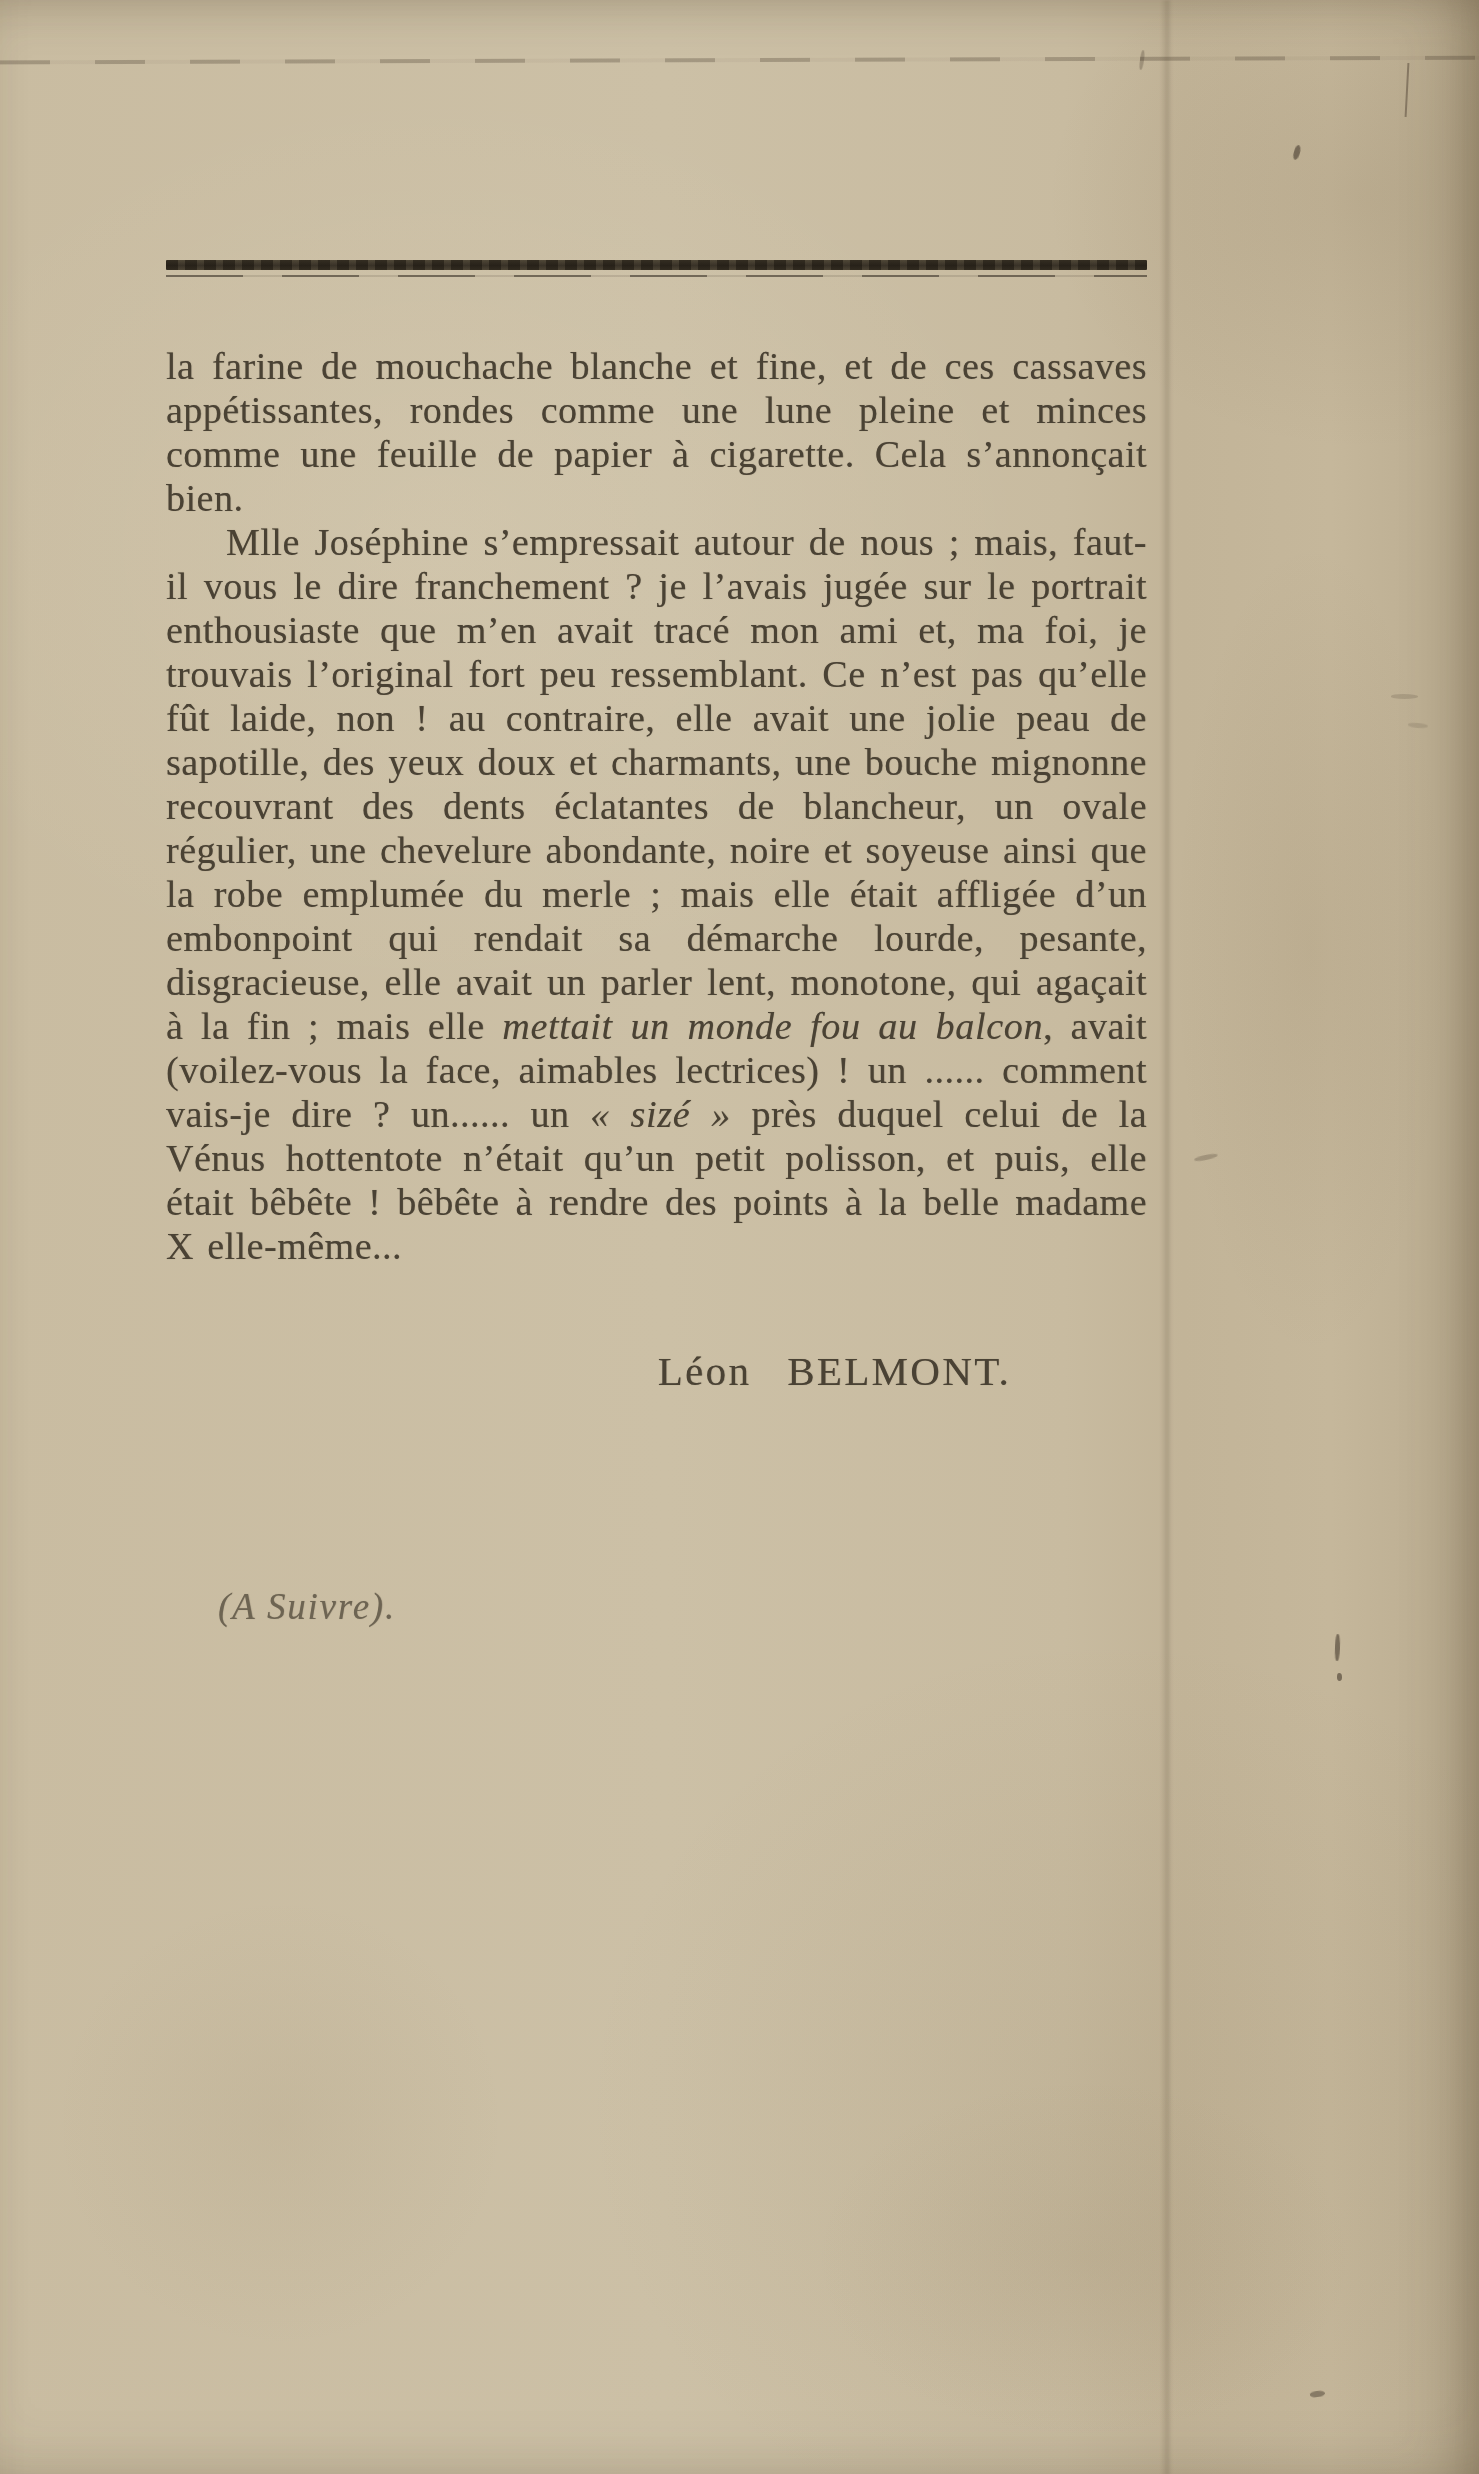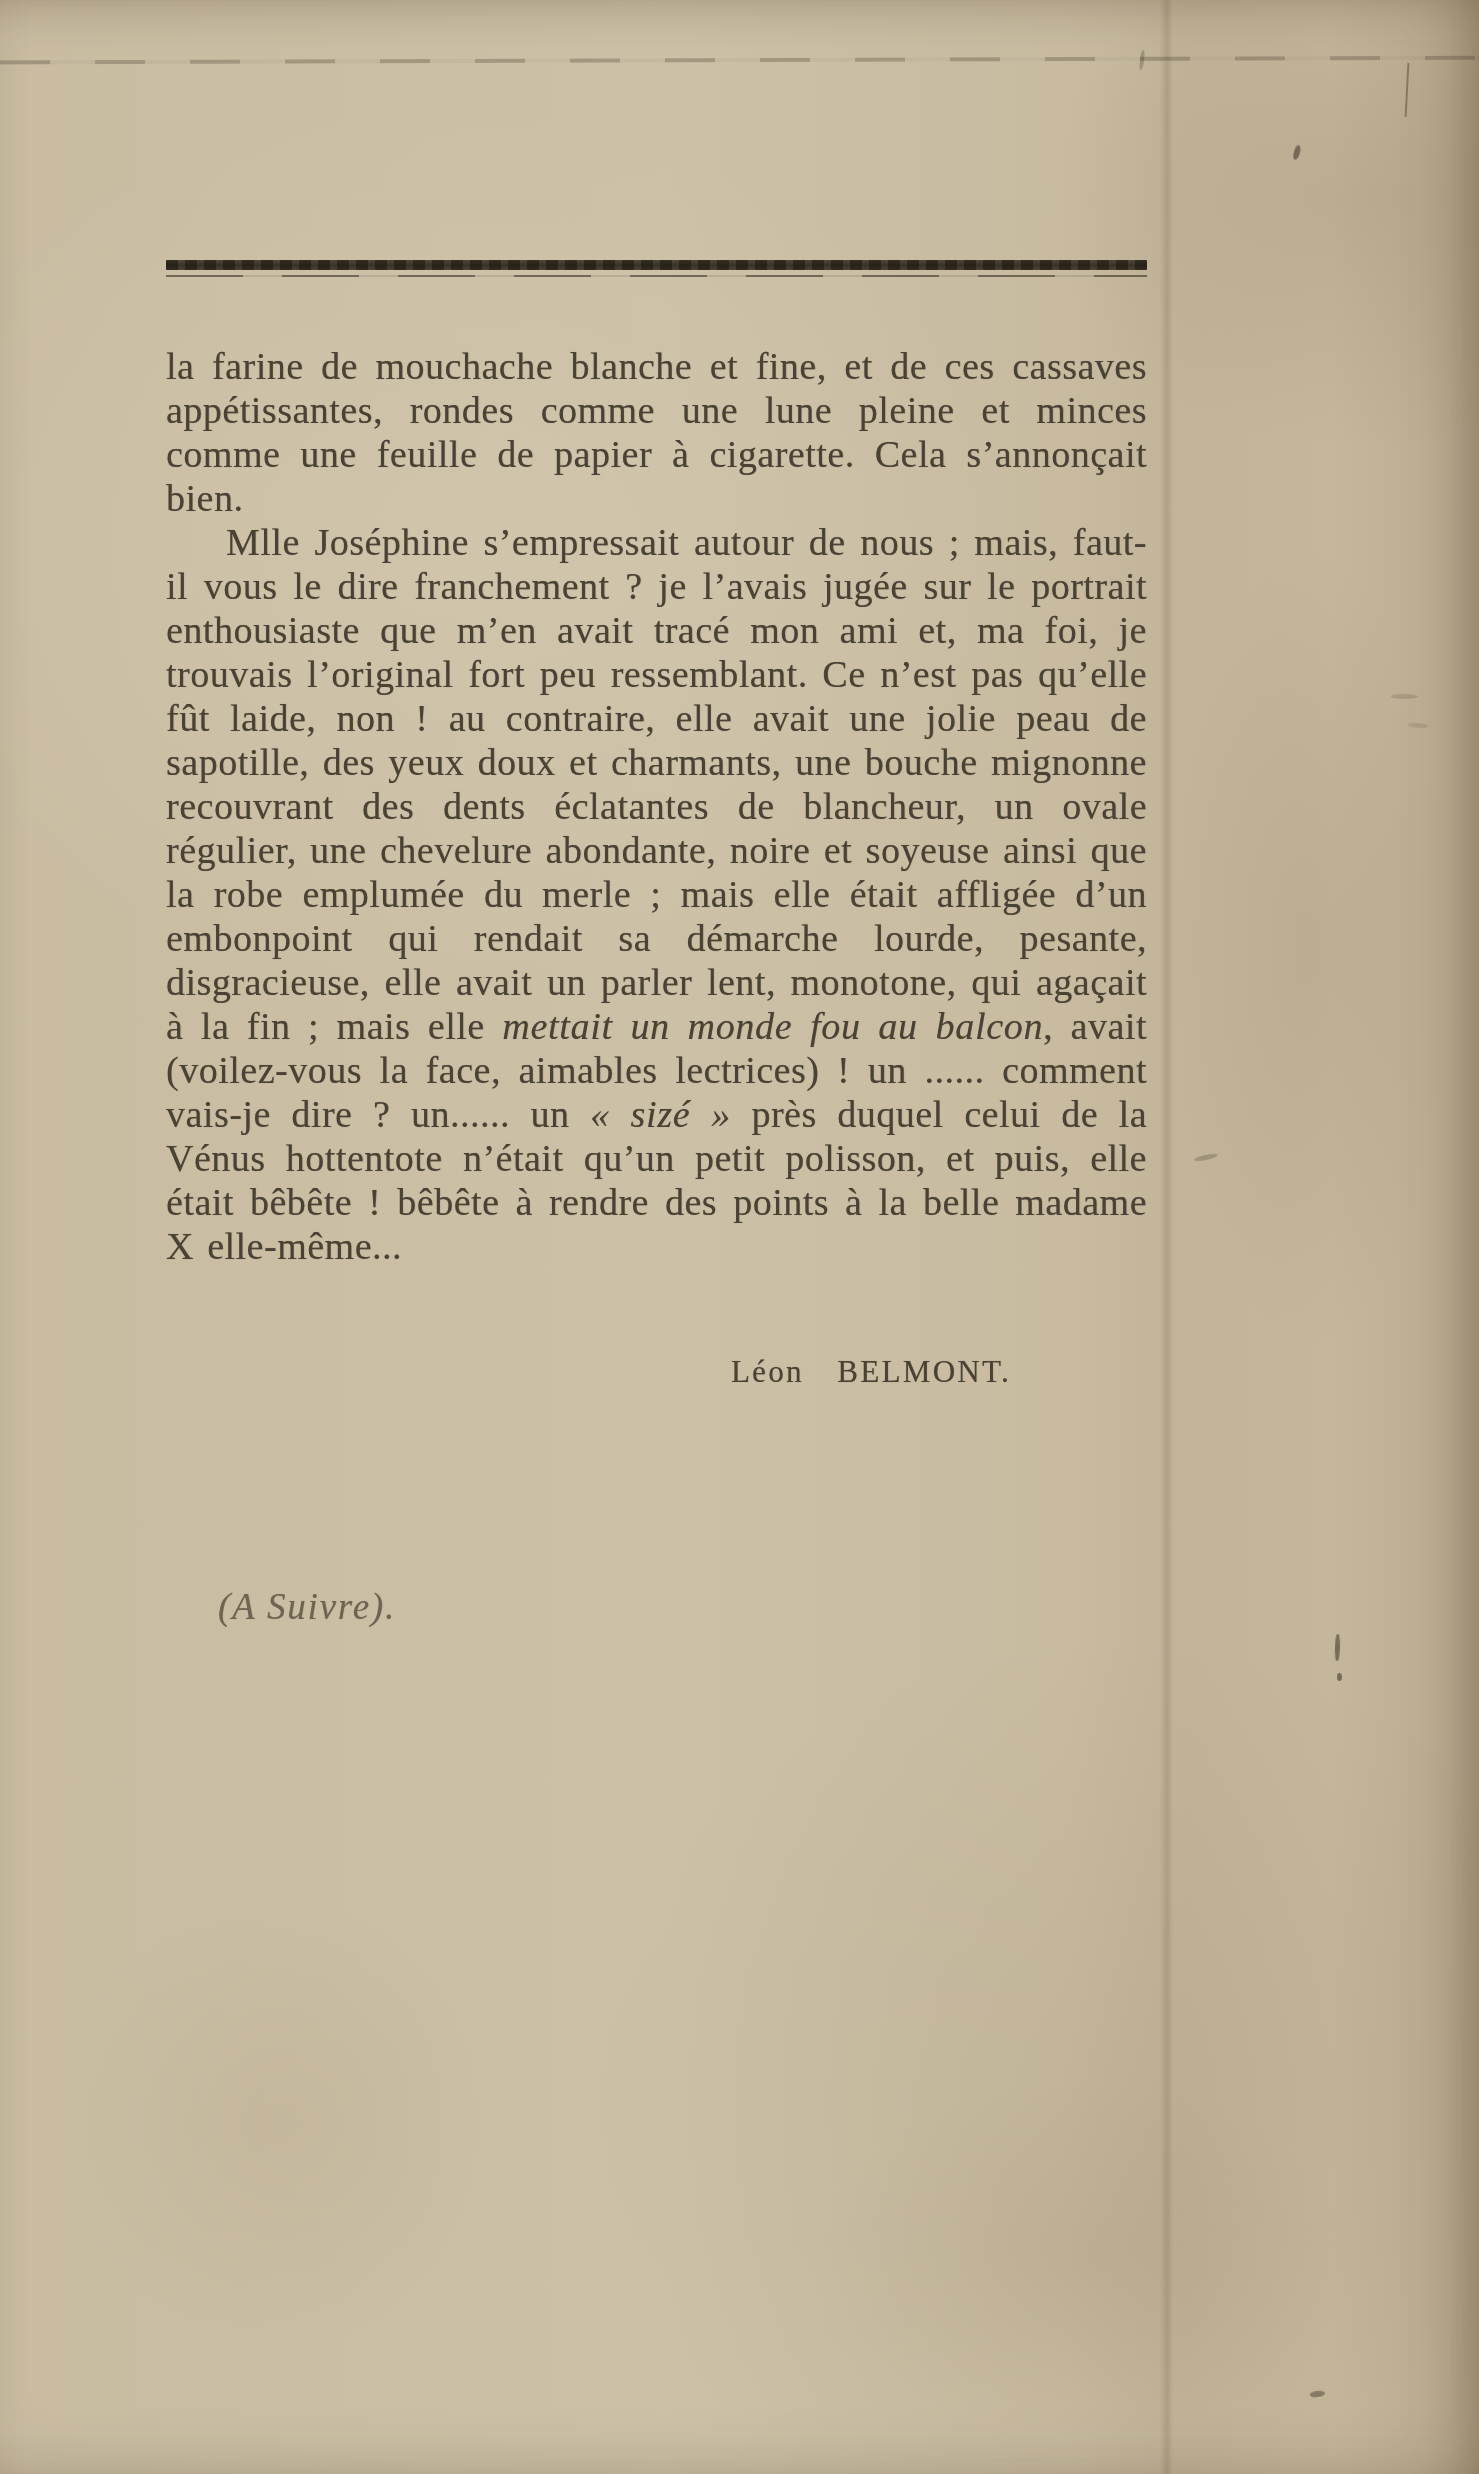--- a/index.html
+++ b/index.html
@@ -111,21 +111,21 @@
   }
   .body-text em {
     letter-spacing: 0.7px;
   }
 
   .signature {
     margin-top: 80px;
     width: max-content;
     margin-left: auto;
     margin-right: 136px;
-    font-size: 31px;
+    font-size: 41px;
     line-height: 47px;
     letter-spacing: 2.3px;
     word-spacing: 23.5px;
     text-shadow: 0.3px 0.4px 0.7px rgba(74, 66, 52, 0.55);
   }
 
   .continuation {
     margin-top: 190px;
     margin-left: 52px;
     width: max-content;

